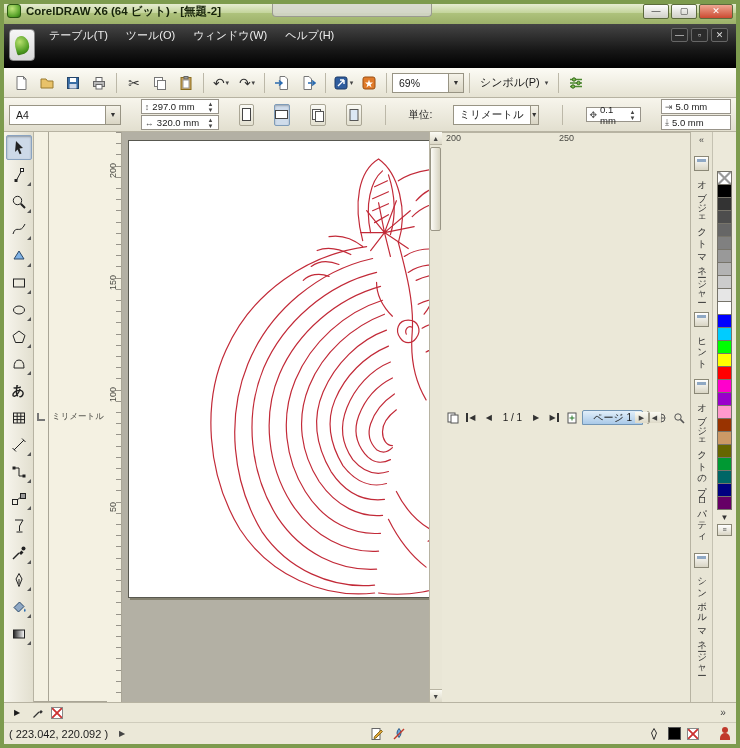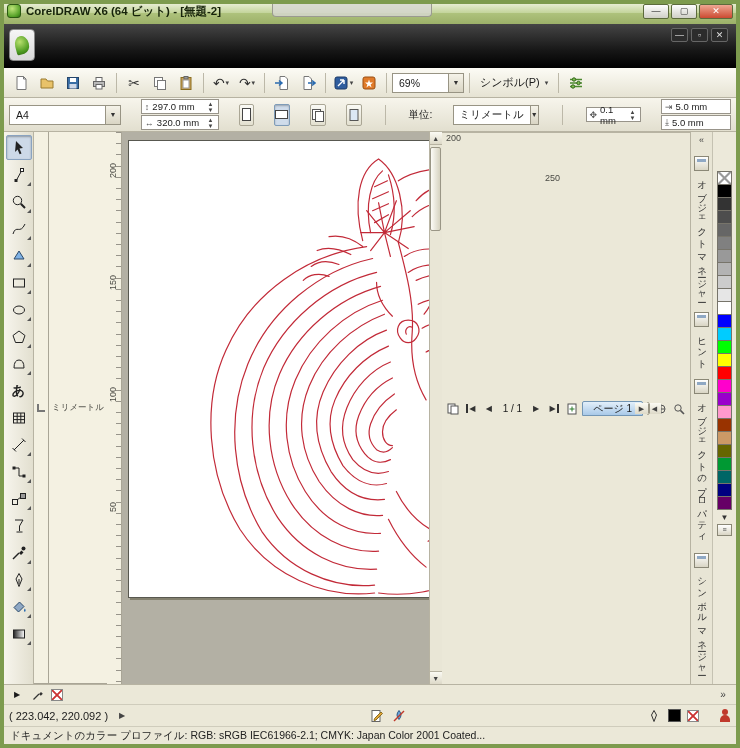--- a/index.html
+++ b/index.html
@@ -134,20 +134,27 @@
 
   <div class="menubar">
     <span class="corel-logo">
         <i></i>
       </span>
     <div class="doc-ctrl" style="position:absolute;right:0;top:4px">
       <span class="dbtn">—</span>
       <span class="dbtn">▫</span>
       <span class="dbtn">✕</span>
     </div>
+    <div class="menu-row">
+
+    <span class="menu-item">テーブル(T)</span>
+        <span class="menu-item">ツール(O)</span>
+        <span class="menu-item">ウィンドウ(W)</span>
+        <span class="menu-item">ヘルプ(H)</span>
+      </div>
   </div>
 
   <div class="toolbar">
     <span class="tbtn">
         <svg width="16" height="16">
           <path d="M4 1.5h6.5l2.5 2.5v10.5h-9z" fill="#fff" stroke="#777"></path>
           <path d="M10.5 1.5v2.5h2.5" fill="none" stroke="#777"></path>
         </svg>
       </span>
     <span class="tbtn">
@@ -445,21 +452,21 @@
       <div class="ruler-row">
         <span class="ruler-corner">
             <i></i>
           </span>
         <div class="hruler">
 
         <span class="rnum" style="left: 58px;">50</span>
             <span class="rnum" style="left: 171px;">100</span>
             <span class="rnum" style="left: 284px;">150</span>
             <span class="rnum" style="left: 397px;">200</span>
-            <span class="rnum" style="left: 496px; margin-top: 40px;">250</span>
+            <span class="rnum" style="left: 510px;">250</span>
           </div>
         <span class="ruler-unit">ミリメートル</span>
       </div>
       <div class="canvas-row">
         <div class="vruler">
 
         <span class="rnum" style="top: 34px;">200</span>
             <span class="rnum" style="top: 146px;">150</span>
             <span class="rnum" style="top: 258px;">100</span>
             <span class="rnum" style="top: 370px;">50</span>
@@ -653,17 +660,14 @@
     <span class="statico">
         <svg width="14" height="14">
           <path d="M7 1.5 L9.5 6 L7 12.5 L4.5 6 Z" fill="none" stroke="#333"></path>
         </svg>
       </span>
     <span class="swatch-ind" style="background:#000"></span>
     <span class="none-box"></span>
     <span class="person" style="margin-left:14px"></span>
   </div>
 
-  <div class="profilebar">
-    <span>ドキュメントのカラー プロファイル: RGB: sRGB IEC61966-2.1; CMYK: Japan Color 2001 Coated...</span>
-  </div>
 
 </div>
 
 </body></html>

